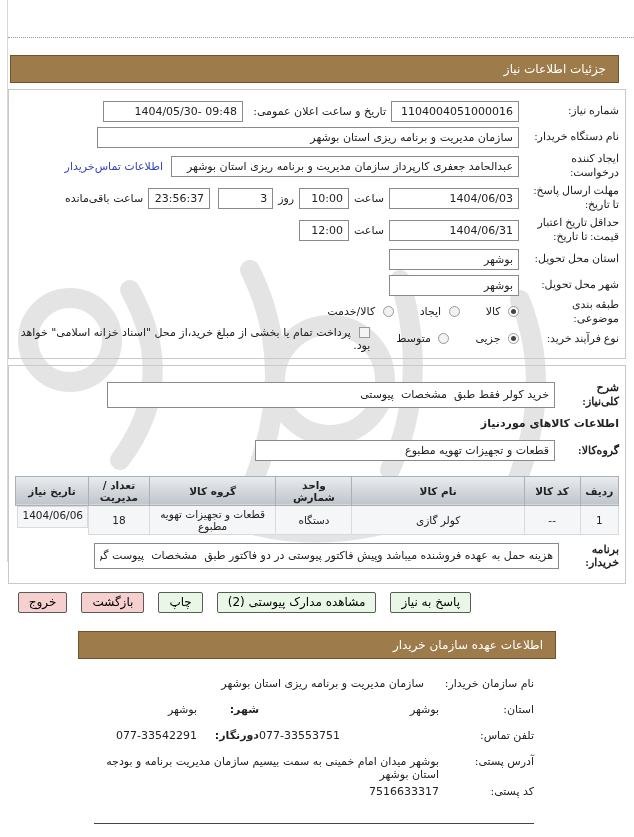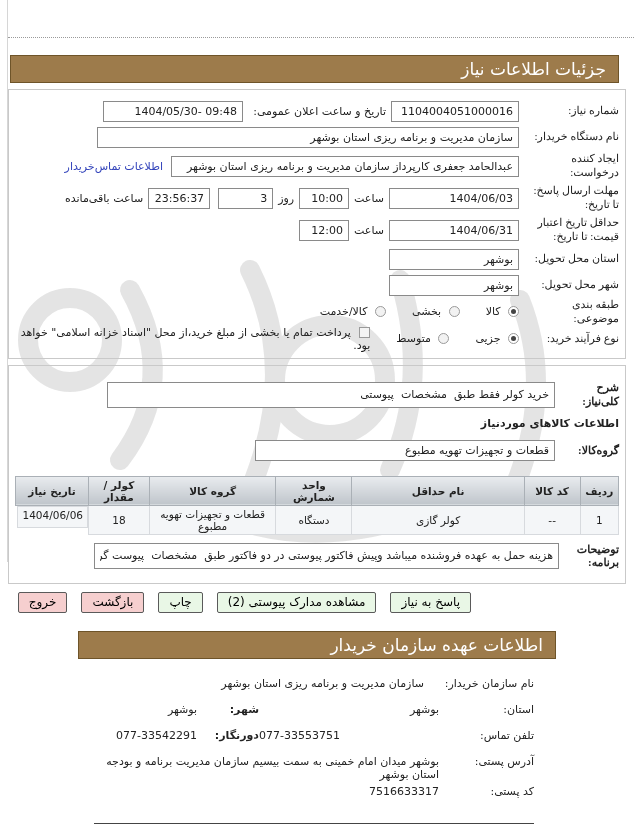--- a/index.html
+++ b/index.html
@@ -9,21 +9,21 @@
     font-family:"DejaVu Sans","Liberation Sans",sans-serif;
     font-size:11px; color:#222; direction:rtl; position:relative;
   }
   .frame-left { position:absolute; left:7px; top:0; width:1px; height:562px; background:#d6d6d6; }
   .top-dotted { position:absolute; top:37px; left:8px; right:0; border-top:1px dotted #9a9a9a; }
   .watermark { position:absolute; left:0; top:260px; z-index:0; opacity:.55; pointer-events:none; }
   .content { position:relative; z-index:1; padding-top:55px; }
 
   .brown-bar {
     height:28px; line-height:26px; background:#9d7b4b; border:1px solid #6e5429;
-    color:#fff; font-size:17px; padding:0 12px; margin:0 15px 6px 10px;
+    color:#fff; font-size:12px; padding:0 12px; margin:0 15px 6px 10px;
   }
   .brown-bar.narrow { margin:18px 78px 14px 78px; }
 
   .panel { border:1px solid #c9c9c9; margin:0 8px 6px 8px; padding:8px 6px 6px 6px; background:transparent; }
 
   .frow { display:flex; align-items:center; min-height:26px; }
   .flabel { width:100px; padding-left:6px; flex:0 0 100px; line-height:1.25;font-family:Liberation Serif, serif; }
   .box {
     border:1px solid #8a8a8a; background:#fff; height:21px; font-size:11px;
     padding:0 5px; font-family:inherit; color:#222;
@@ -134,21 +134,21 @@
     </div>
 
     <div class="frow">
       <span class="flabel">طبقه بندی موضوعی:</span>
       <span class="ropt">
         <span class="radio sel"></span>
         <span>کالا</span>
       </span>
       <span class="ropt">
         <span class="radio"></span>
-        <span>بخشی</span>
+        <span>ایجاد</span>
       </span>
       <span class="ropt">
         <span class="radio"></span>
         <span>کالا/خدمت</span>
       </span>
     </div>
 
     <div class="frow">
       <span class="flabel">نوع فرآیند خرید:</span>
       <span class="ropt">
@@ -179,42 +179,42 @@
     <div class="frow" style="min-height:30px">
       <span class="flabel bold" style="width:64px; flex-basis:64px">گروه‌کالا:</span>
       <input class="box" style="width: 300px;" readonly="" value="قطعات و تجهیزات تهویه مطبوع">
     </div>
 
     <table class="goods-table">
       <thead>
         <tr>
           <th style="width:38px">ردیف</th>
           <th style="width:55px">کد کالا</th>
-          <th style="width:170px">نام حداقل</th>
+          <th style="width:170px">نام کالا</th>
           <th style="width:75px">واحد شمارش</th>
           <th style="width:125px">گروه کالا</th>
-          <th style="width:60px">کولر / مقدار</th>
+          <th style="width:60px">تعداد / مدیریت</th>
           <th style="width:72px">تاریخ نیاز</th>
         </tr>
       </thead>
       <tbody>
         <tr>
           <td>1</td>
           <td>--</td>
           <td>کولر گازی</td>
           <td>دستگاه</td>
           <td>قطعات و تجهیزات تهویه مطبوع</td>
           <td>18</td>
           <td class="ltrnum">1404/06/06</td>
         </tr>
       </tbody>
     </table>
 
     <div class="frow" style="min-height:34px; align-items:flex-start">
-      <span class="flabel bold" style="width:60px; flex-basis:60px">توضیحات برنامه:</span>
+      <span class="flabel bold" style="width:60px; flex-basis:60px">برنامه خریدار:</span>
       <input class="box" style="width: 465px; height: 26px;" readonly="" value="هزینه حمل به عهده فروشنده میباشد وپیش فاکتور پیوستی در دو فاکتور طبق  مشخصات  پیوست گردد">
     </div>
   </div>
 
   <div class="btn-row">
     <button class="btn green">پاسخ به نیاز</button>
     <button class="btn green">مشاهده مدارک پیوستی (2)</button>
     <button class="btn green">چاپ</button>
     <button class="btn pink">بازگشت</button>
     <button class="btn pink">خروج</button>

